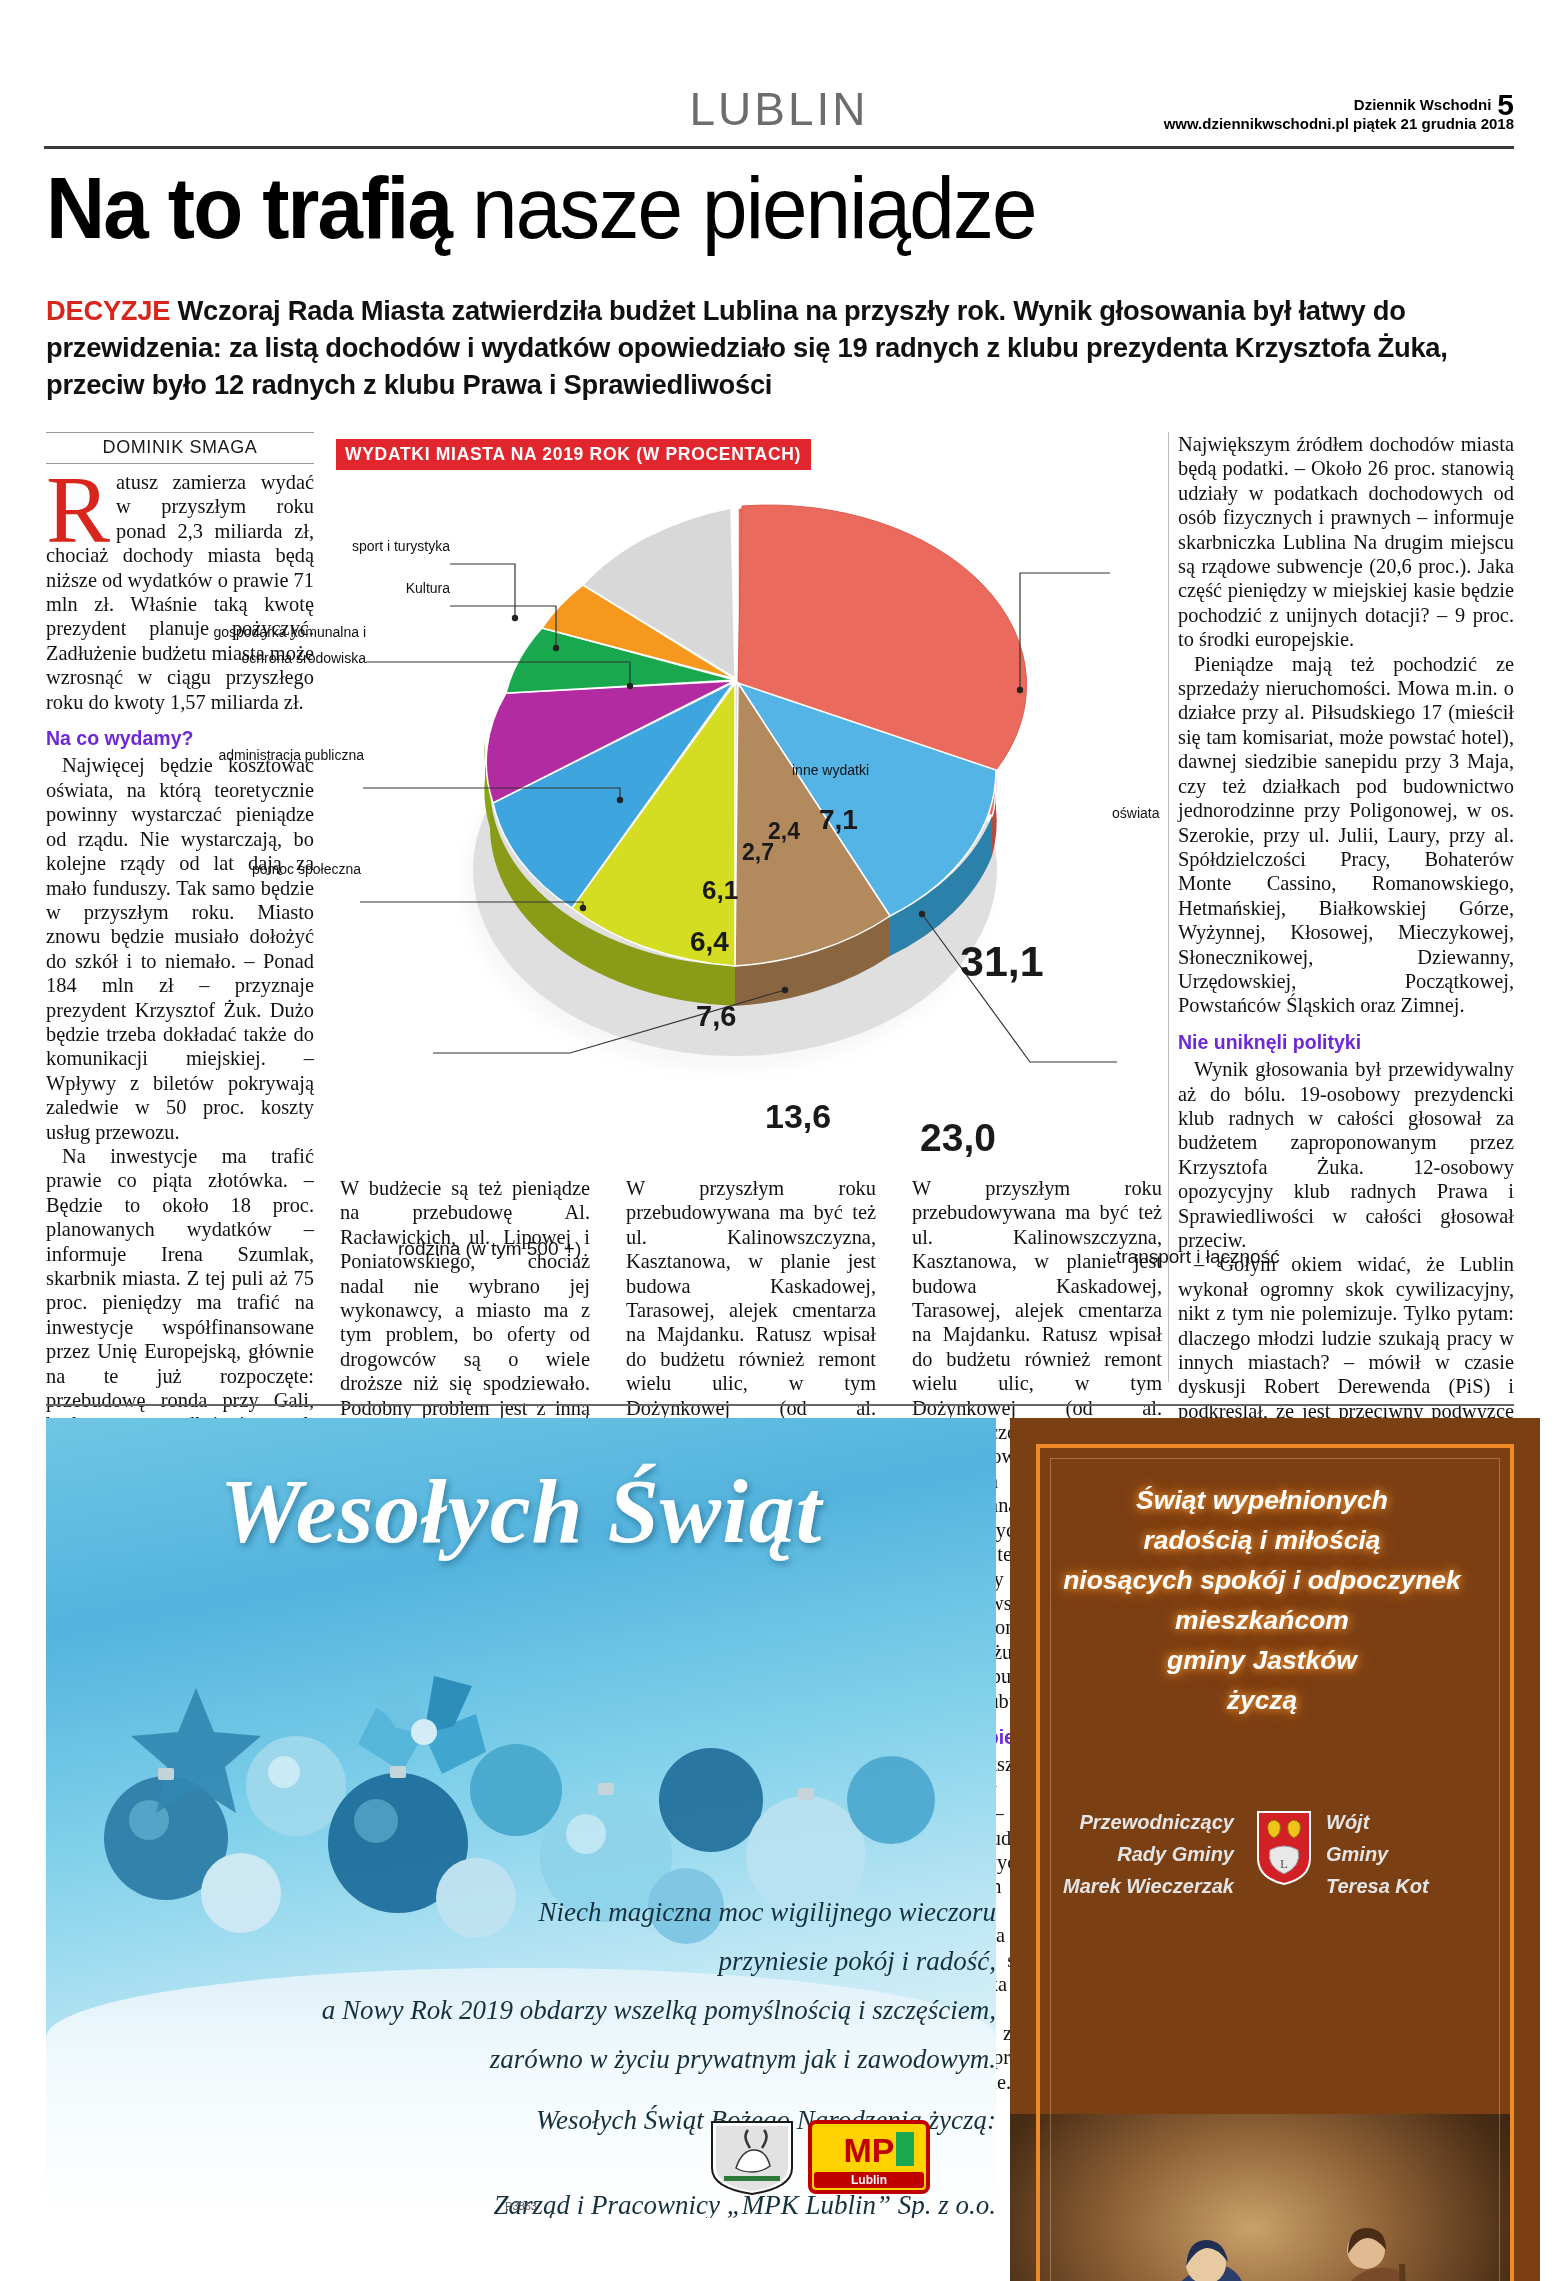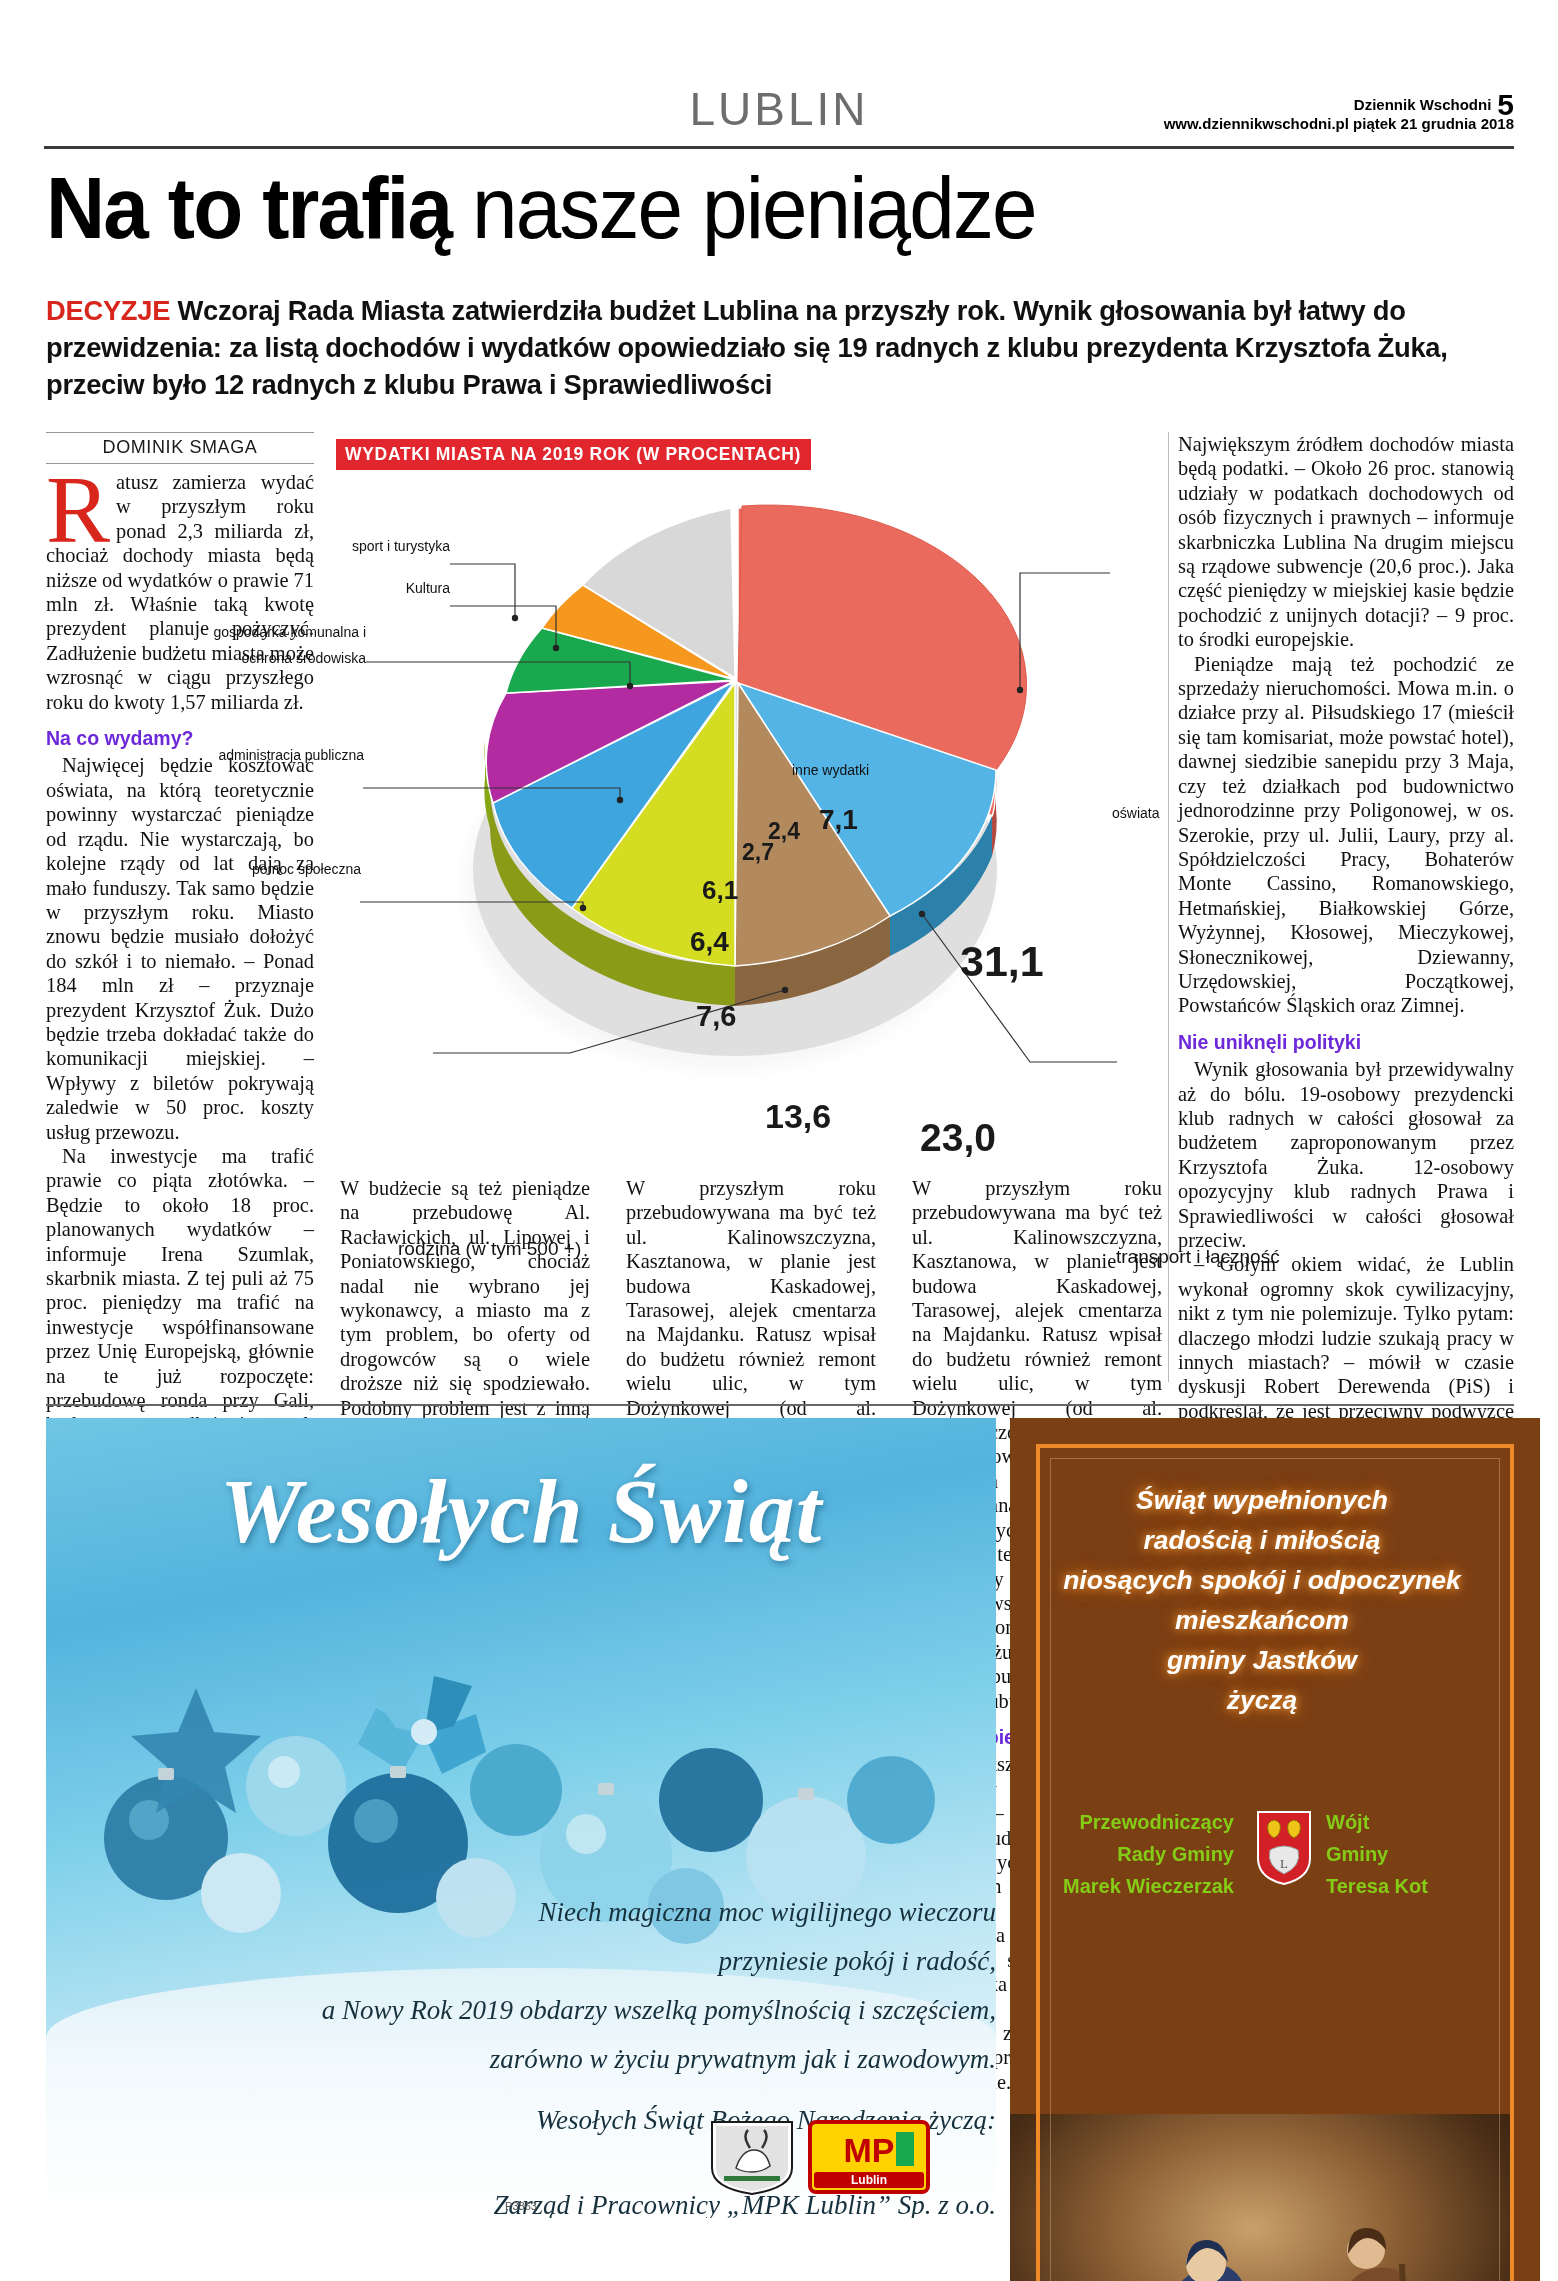--- a/index.html
+++ b/index.html
@@ -145,21 +145,21 @@
     border:1px solid rgba(255,200,150,.35);
   }
   .ad-right-wish{
     position:absolute;left:20px;top:62px;width:464px;text-align:center;
     font-family:"Liberation Sans",sans-serif;font-style:italic;font-weight:bold;
     font-size:26.5px;line-height:40px;color:#ffffff;
     text-shadow:0 0 9px rgba(255,160,60,.95),0 0 18px rgba(255,140,30,.6);
   }
   .sign-left,.sign-right{
     position:absolute;top:388px;font-family:"Liberation Sans",sans-serif;
-    font-weight:bold;font-size:20px;line-height:32px;color:#84cc16;
+    font-style:italic;font-weight:bold;font-size:20px;line-height:32px;color:#e5e5e5;
   }
   .sign-left{left:34px;width:190px;text-align:right;}
   .sign-right{right:34px;width:180px;text-align:left;}
   .crest{position:absolute;left:246px;top:392px;width:56px;height:76px;}
   .nativity{
     position:absolute;left:0;bottom:0;width:504px;height:300px;
     background:radial-gradient(ellipse at 48% 38%,#c9a06a 0%,#8d6035 38%,#4a2e16 72%,#2a1708 100%);
   }
   .ad-right-code{position:absolute;right:6px;bottom:3px;
     font-family:"Liberation Sans",sans-serif;font-size:10px;color:#e8c8a8;}

